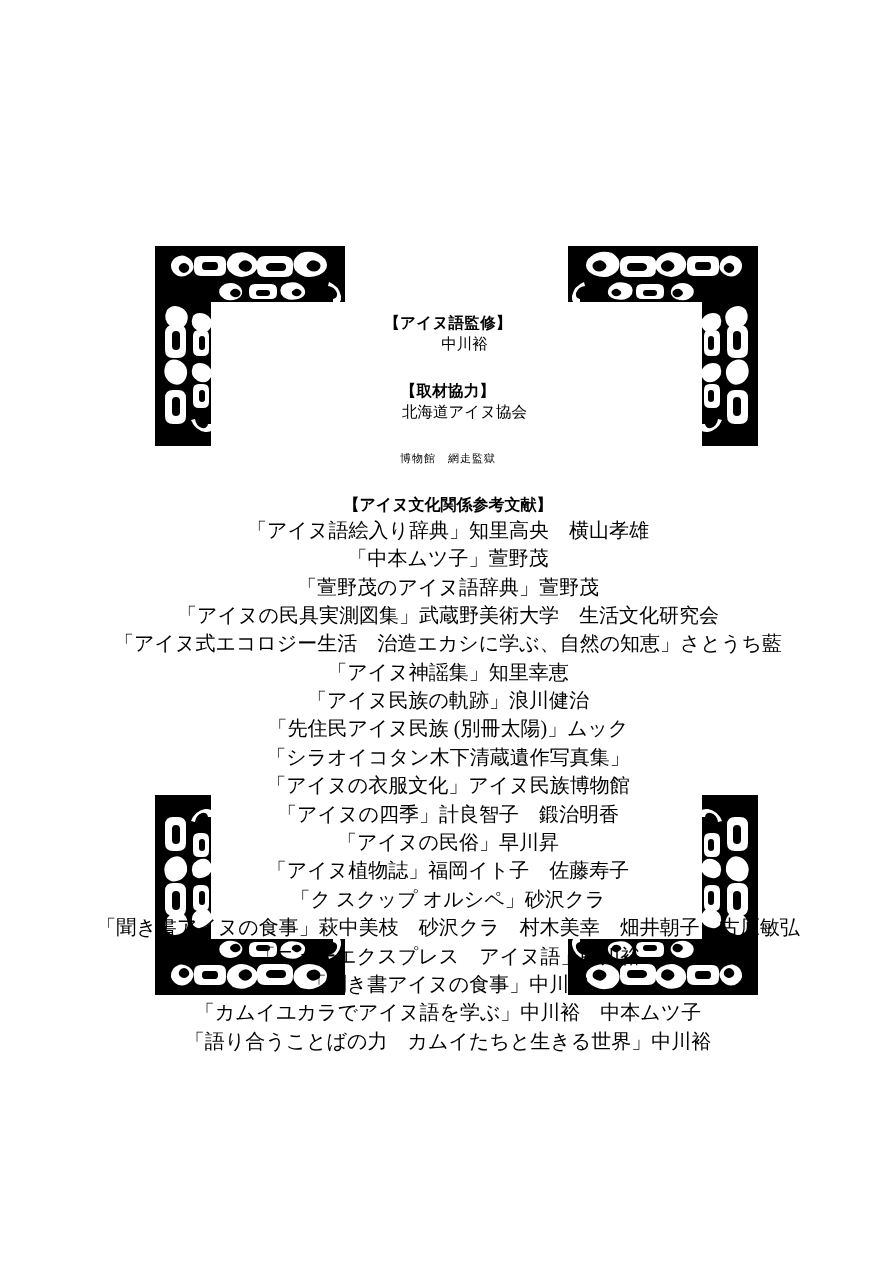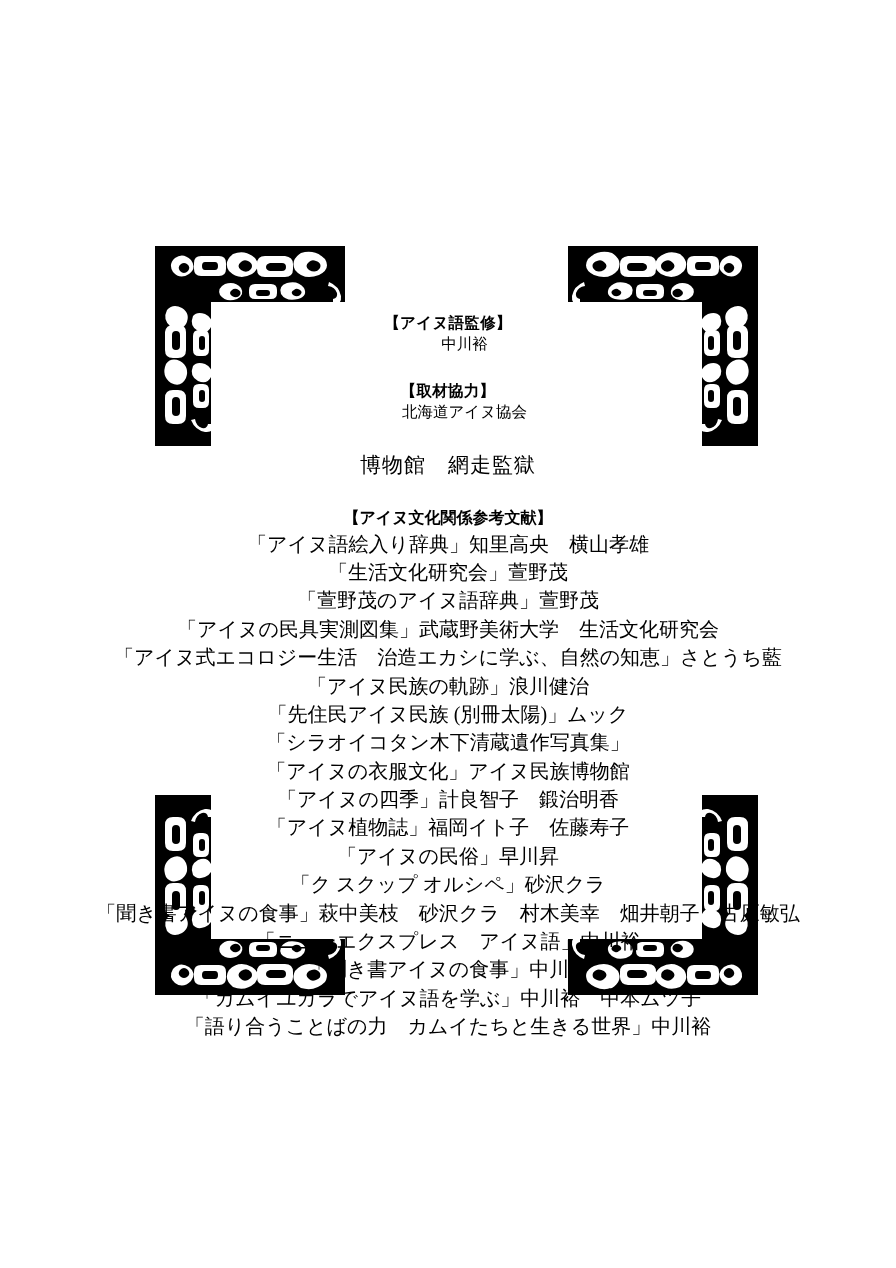--- a/index.html
+++ b/index.html
@@ -53,21 +53,21 @@
     letter-spacing: 0.3px;
   }
   .name {
     font-size: 15.5px;
     margin-left: 33px;
   }
   .gap-md { height: 25px; }
   .gap-lg { height: 28px; }
 
   .museum {
-    font-size: 21px;
+    font-size: 11px;
     letter-spacing: 1px;
   }
 
   .ref-hdr {
     font-size: 16px;
     font-weight: bold;
   }
   .ref {
     font-size: 20px;
     line-height: 1.42;
@@ -211,31 +211,32 @@
     <div class="gap-lg"></div>
 
     <div class="line museum">博物館　網走監獄</div>
 
     <div class="gap-lg"></div>
 
     <div class="block">
       <div class="line ref-hdr">【アイヌ文化関係参考文献】</div>
 
       <div class="line ref">「アイヌ語絵入り辞典」知里高央　横山孝雄</div>
-      <div class="line ref">「生活文化研究会」萱野茂</div>
+      <div class="line ref">「中本ムツ子」萱野茂</div>
       <div class="line ref">「萱野茂のアイヌ語辞典」萱野茂</div>
       <div class="line ref">「アイヌの民具実測図集」武蔵野美術大学　生活文化研究会</div>
       <div class="line ref">「アイヌ式エコロジー生活　治造エカシに学ぶ、自然の知恵」さとうち藍</div>
+      <div class="line ref">「アイヌ神謡集」知里幸恵</div>
       <div class="line ref">「アイヌ民族の軌跡」浪川健治</div>
       <div class="line ref">「先住民アイヌ民族 (別冊太陽)」ムック</div>
       <div class="line ref">「シラオイコタン木下清蔵遺作写真集」</div>
       <div class="line ref">「アイヌの衣服文化」アイヌ民族博物館</div>
       <div class="line ref">「アイヌの四季」計良智子　鍛治明香</div>
+      <div class="line ref">「アイヌの民俗」早川昇</div>
       <div class="line ref">「アイヌ植物誌」福岡イト子　佐藤寿子</div>
-      <div class="line ref">「アイヌの民俗」早川昇</div>
       <div class="line ref">「ク スクップ オルシペ」砂沢クラ</div>
       <div class="line ref">「聞き書アイヌの食事」萩中美枝　砂沢クラ　村木美幸　畑井朝子　古原敏弘</div>
       <div class="line ref">「ニューエクスプレス　アイヌ語」中川裕</div>
       <div class="line ref">「聞き書アイヌの食事」中川裕</div>
       <div class="line ref">「カムイユカラでアイヌ語を学ぶ」中川裕　中本ムツ子</div>
       <div class="line ref">「語り合うことばの力　カムイたちと生きる世界」中川裕</div>
     </div>
 
   </div>
 </div>

